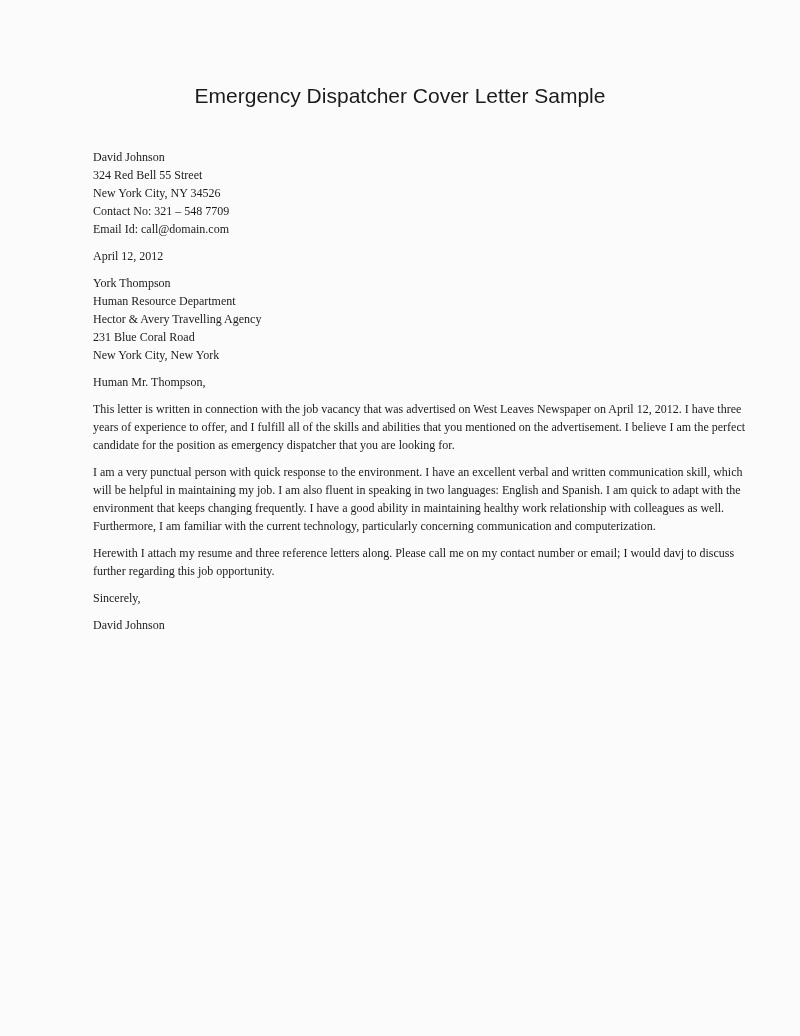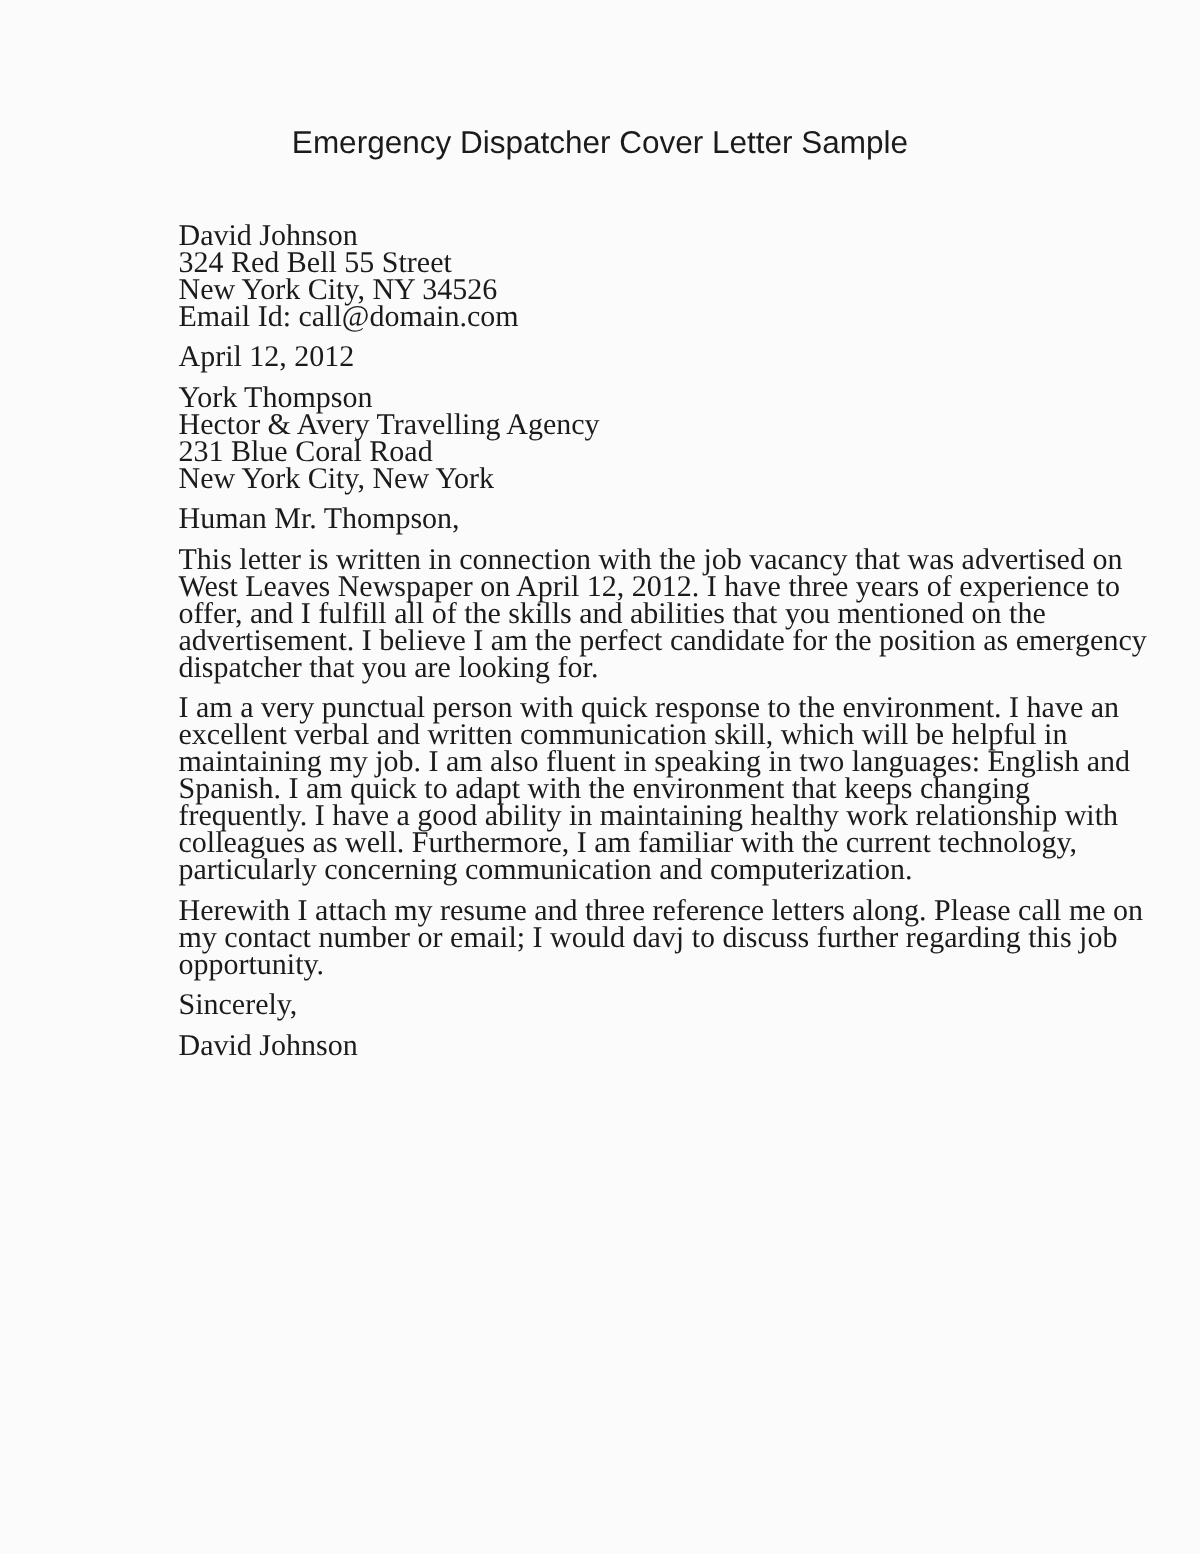--- a/index.html
+++ b/index.html
@@ -22,24 +22,24 @@
   .doc-title {
     font-family: "Liberation Sans", sans-serif;
     font-size: 21px;
     line-height: 24px;
     font-weight: normal;
     text-align: center;
     color: #1b1b1b;
   }
 
   .letter-body {
-    margin-left: 119px;
+    margin-left: 93px;
     width: 655px;
     font-family: "Liberation Serif", serif;
-    font-size: 20px;
+    font-size: 12px;
     line-height: 18px;
     color: #1b1b1b;
   }
 
   .block { margin-top: 9px; }
   .block.first { margin-top: 40px; }
 
   .line { display: block; }
 
   p.para { margin-top: 9px; }
@@ -50,29 +50,31 @@
 <div class="page">
 
   <h1 class="doc-title">Emergency Dispatcher Cover Letter Sample</h1>
 
   <div class="letter-body">
 
     <div class="block first">
       <span class="line">David Johnson</span>
       <span class="line">324 Red Bell 55 Street</span>
       <span class="line">New York City, NY 34526</span>
+      <span class="line">Contact No: 321 – 548 7709</span>
       <span class="line">Email Id: call@domain.com</span>
     </div>
 
     <div class="block">
       <span class="line">April 12, 2012</span>
     </div>
 
     <div class="block">
       <span class="line">York Thompson</span>
+      <span class="line">Human Resource Department</span>
       <span class="line">Hector &amp; Avery Travelling Agency</span>
       <span class="line">231 Blue Coral Road</span>
       <span class="line">New York City, New York</span>
     </div>
 
     <div class="block">
       <span class="line">Human Mr. Thompson,</span>
     </div>
 
     <p class="para">This letter is written in connection with the job vacancy that was advertised on West Leaves Newspaper on April 12, 2012. I have three years of experience to offer, and I fulfill all of the skills and abilities that you mentioned on the advertisement. I believe I am the perfect candidate for the position as emergency dispatcher that you are looking for.</p>

